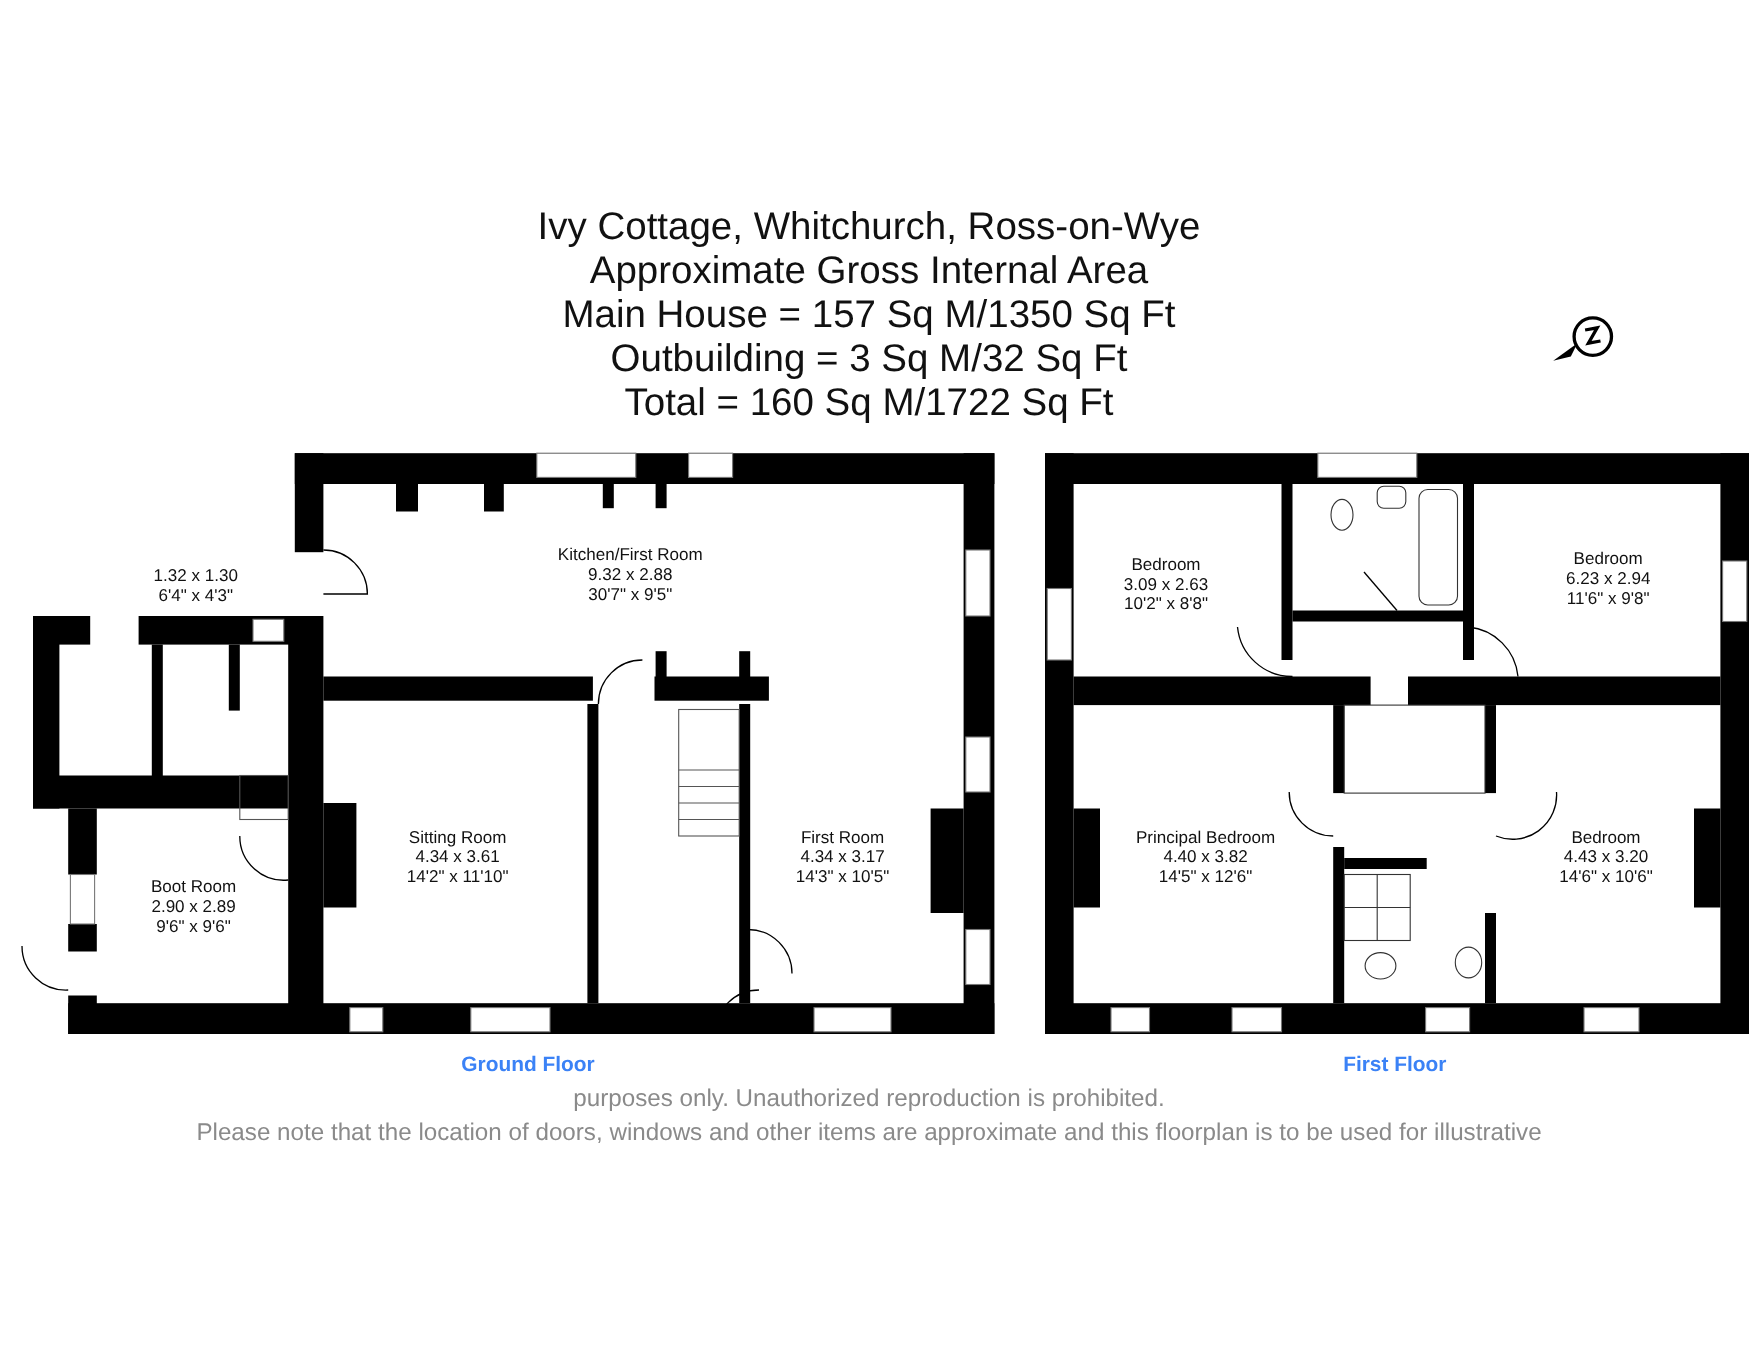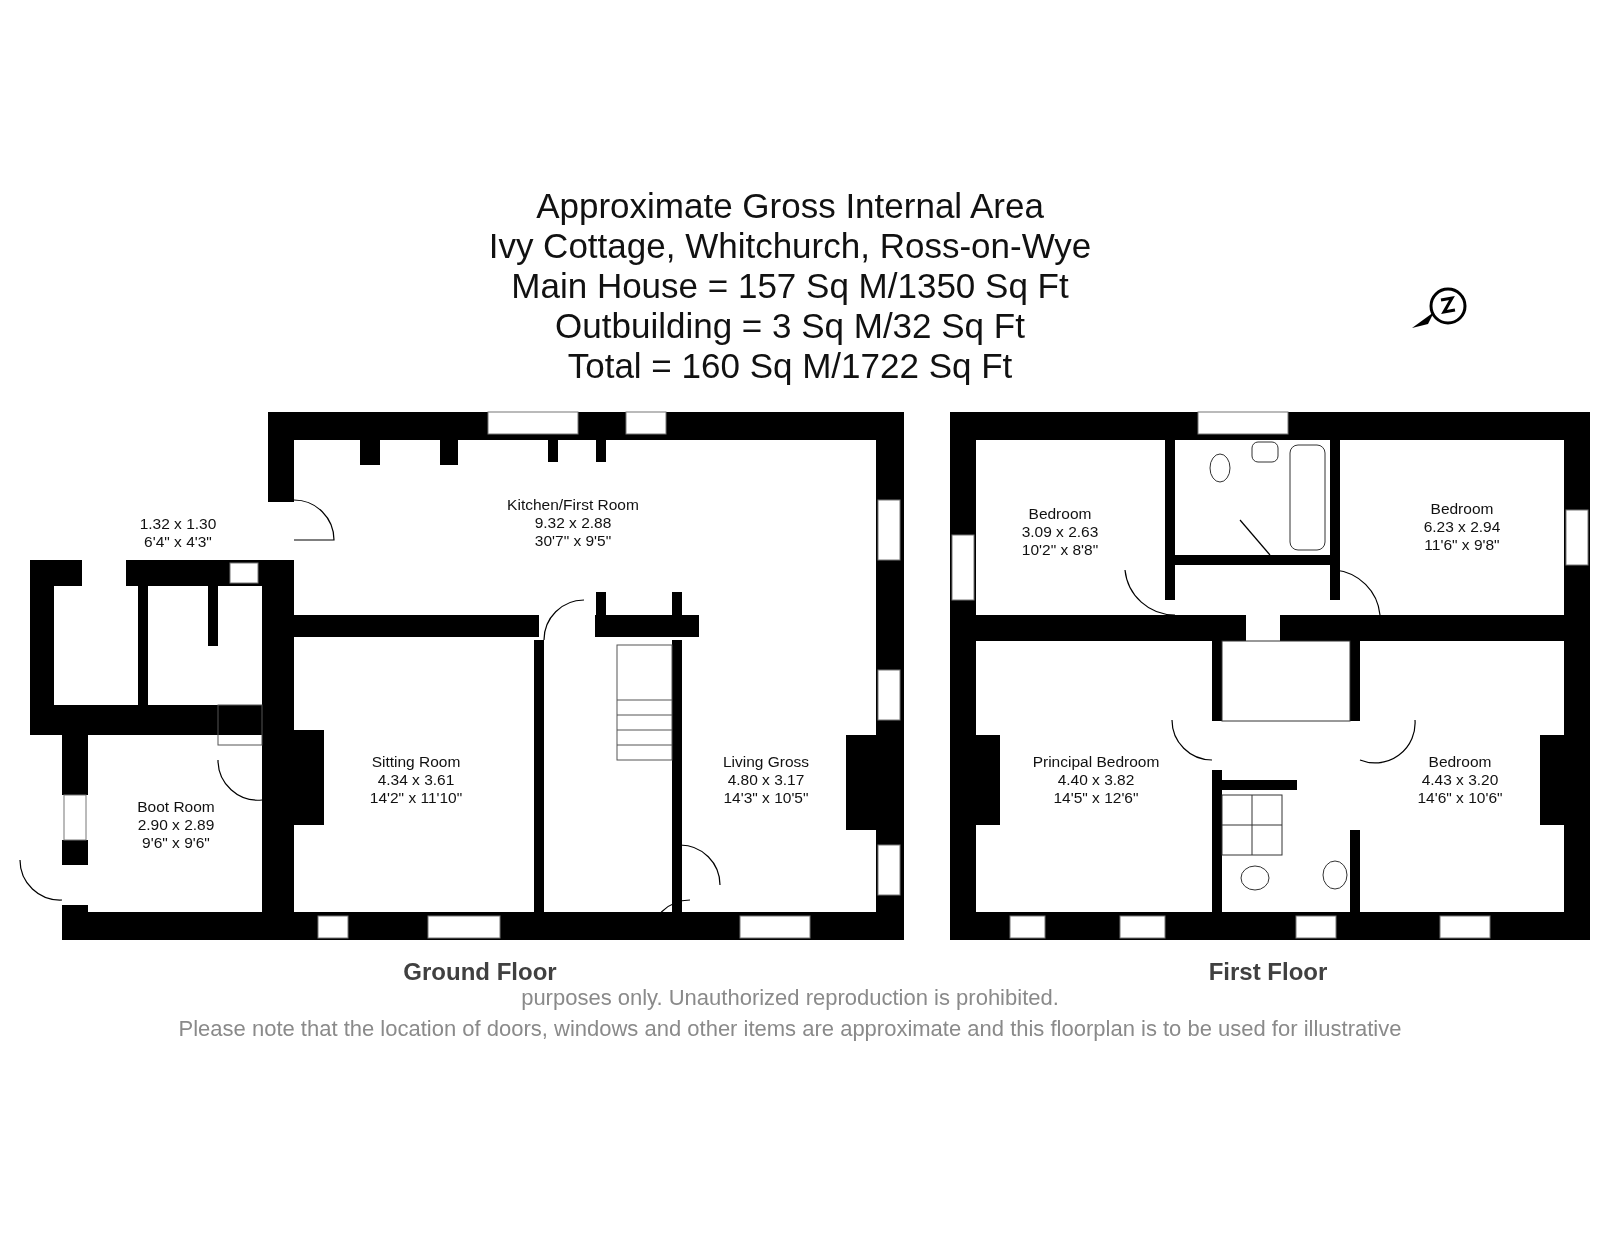--- a/index.html
+++ b/index.html
@@ -4,32 +4,32 @@
 <style>
   html, body { margin:0; padding:0; background:#ffffff; }
   body { width:1600px; height:1236px; position:relative; overflow:hidden;
          font-family:"Liberation Sans", "DejaVu Sans", sans-serif; color:#111; }
   .title-block { position:absolute; left:0; top:186px; width:1580px; text-align:center;
                  font-size:35px; line-height:40px; color:#111; }
   .title-block div { white-space:nowrap; }
   svg.plan { position:absolute; left:0; top:0; }
   .room-label { position:absolute; text-align:center; font-size:15.5px; line-height:18px;
                 color:#111; white-space:nowrap; transform:translateX(-50%); }
-  .floor-label { position:absolute; font-weight:bold; font-size:24px; color:#404040;
+  .floor-label { position:absolute; font-weight:bold; font-size:19px; color:#3b82f6;
                  transform:translateX(-50%); white-space:nowrap; }
   .disclaimer { position:absolute; left:0; top:982px; width:1580px; text-align:center;
                 font-size:22px; line-height:31px; color:#8a8a8a; }
   .compass { position:absolute; left:1408px; top:282px; width:70px; height:50px; }
 </style>
 </head>
 <body>
 
 <div class="title-block">
+  <div>Ivy Cottage, Whitchurch, Ross-on-Wye</div>
   <div>Approximate Gross Internal Area</div>
-  <div>Ivy Cottage, Whitchurch, Ross-on-Wye</div>
   <div>Main House = 157 Sq M/1350 Sq Ft</div>
   <div>Outbuilding = 3 Sq M/32 Sq Ft</div>
   <div>Total = 160 Sq M/1722 Sq Ft</div>
 </div>
 
 <svg class="compass" viewBox="0 0 70 50" width="70" height="50">
   <circle cx="40" cy="24" r="17" fill="none" stroke="#000" stroke-width="3"></circle>
   <polygon points="4,46 26,30 20,42" fill="#000"></polygon>
   <path d="M33 18 L44 16 L36 30 L47 28" fill="none" stroke="#000" stroke-width="3"></path>
 </svg>
@@ -152,22 +152,22 @@
   <div>Kitchen/First Room</div>
   <div>9.32 x 2.88</div>
   <div>30'7" x 9'5"</div>
 </div>
 <div class="room-label" style="left:416px; top:753px;">
   <div>Sitting Room</div>
   <div>4.34 x 3.61</div>
   <div>14'2" x 11'10"</div>
 </div>
 <div class="room-label" style="left:766px; top:753px;">
-  <div>Living Gross</div>
-  <div>4.80 x 3.17</div>
+  <div>First Room</div>
+  <div>4.34 x 3.17</div>
   <div>14'3" x 10'5"</div>
 </div>
 <div class="room-label" style="left:176px; top:798px;">
   <div>Boot Room</div>
   <div>2.90 x 2.89</div>
   <div>9'6" x 9'6"</div>
 </div>
 
 <div class="room-label" style="left:1060px; top:505px;">
   <div>Bedroom</div>

